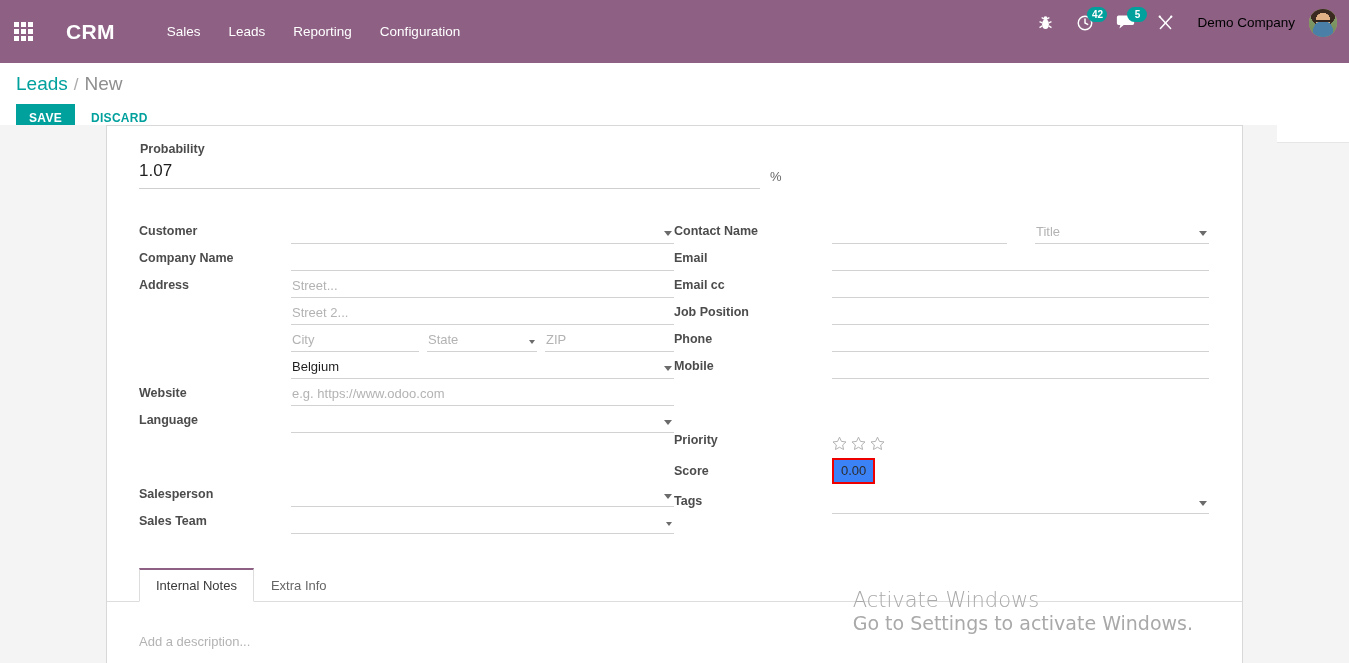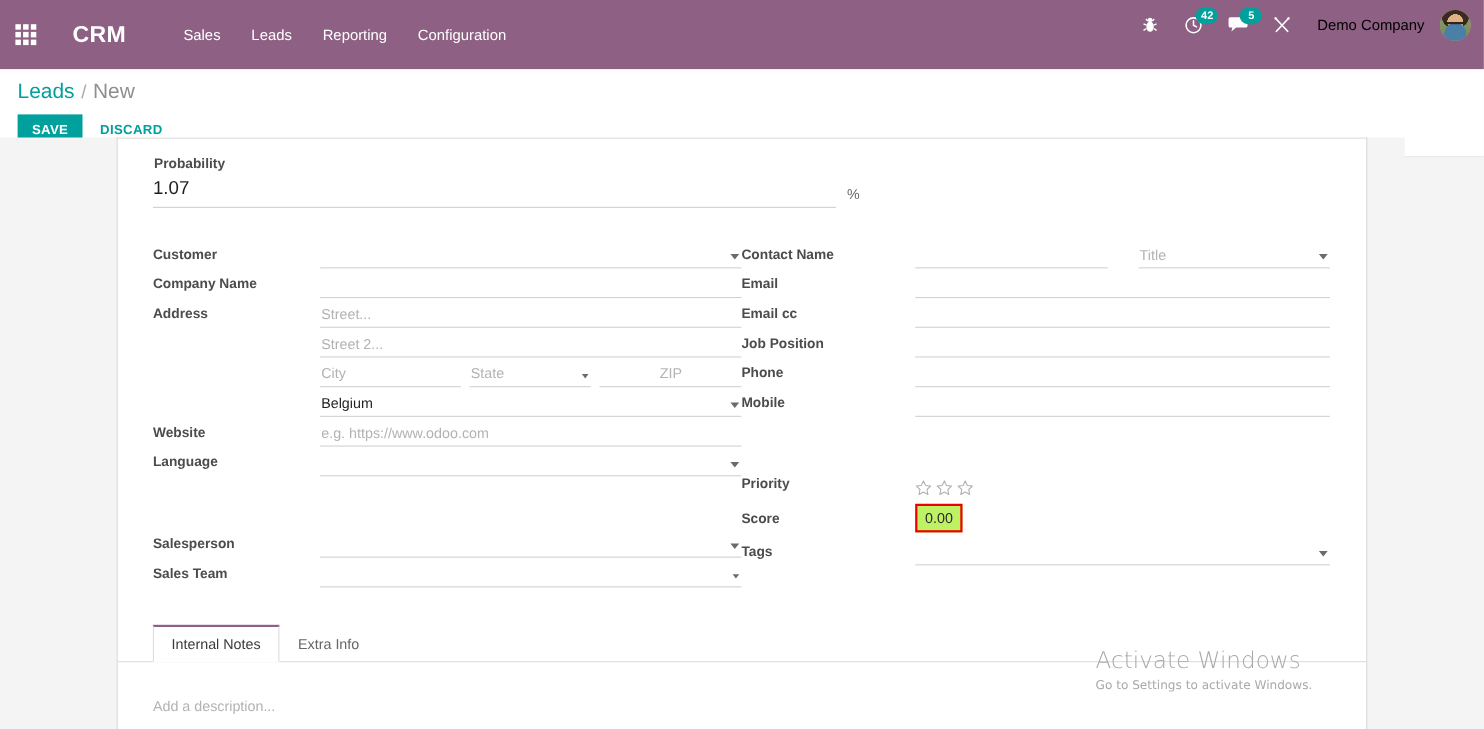--- a/index.html
+++ b/index.html
@@ -275,21 +275,21 @@
   
   .csz { display: flex; gap: 8px; flex: 1 1 auto; }
   .csz .cell {
     position: relative;
     border-bottom: 1px solid #d2d2d2;
     height: 22px;
     display: flex; align-items: flex-end;
   }
   .csz .c-city { flex: 0 0 128px; }
   .csz .c-state { flex: 0 0 110px; position: relative; align-items: center; }
-  .csz .c-zip { flex: 1 1 auto; justify-content: center; }
+  .csz .c-zip { flex: 1 1 auto; }
 
   
   .cn-wrap { display: flex; gap: 8px; flex: 1 1 auto; }
   .cn-name {
     flex: 0 0 175px;
     border-bottom: 1px solid #d2d2d2;
     height: 22px;
   }
   .cn-title {
     flex: 1 1 auto;
@@ -304,21 +304,21 @@
   .star { cursor: pointer; display: block; }
 
   
   .score-box {
     border: 2px solid #ee0000;
     padding: 2px 7px 3px 7px;
     font-size: 13px;
     color: #2b2b2b;
     line-height: 17px;
     display: inline-block;
-    background: #bef264;
+    background: #3b82f6;
   }
 
   
   .notebook { margin-top: 34px; }
   .tabs {
     display: flex;
     border-bottom: 1px solid #dddddd;
     padding-left: 32px;
     margin: 0 -32px;
   }
@@ -361,21 +361,21 @@
     z-index: 50;
   }
   .wm-1 {
     font-size: 21px;
     color: #a9a9a9;
     line-height: 26px;
     font-family: "DejaVu Sans", sans-serif;
     font-weight: 300;
   }
   .wm-2 {
-    font-size: 11px;
+    font-size: 19px;
     color: #a9a9a9;
     line-height: 20px;
     font-family: "DejaVu Sans", sans-serif;
   }
 </style>
 </head>
 <body>
 
 <div class="navbar">
 

